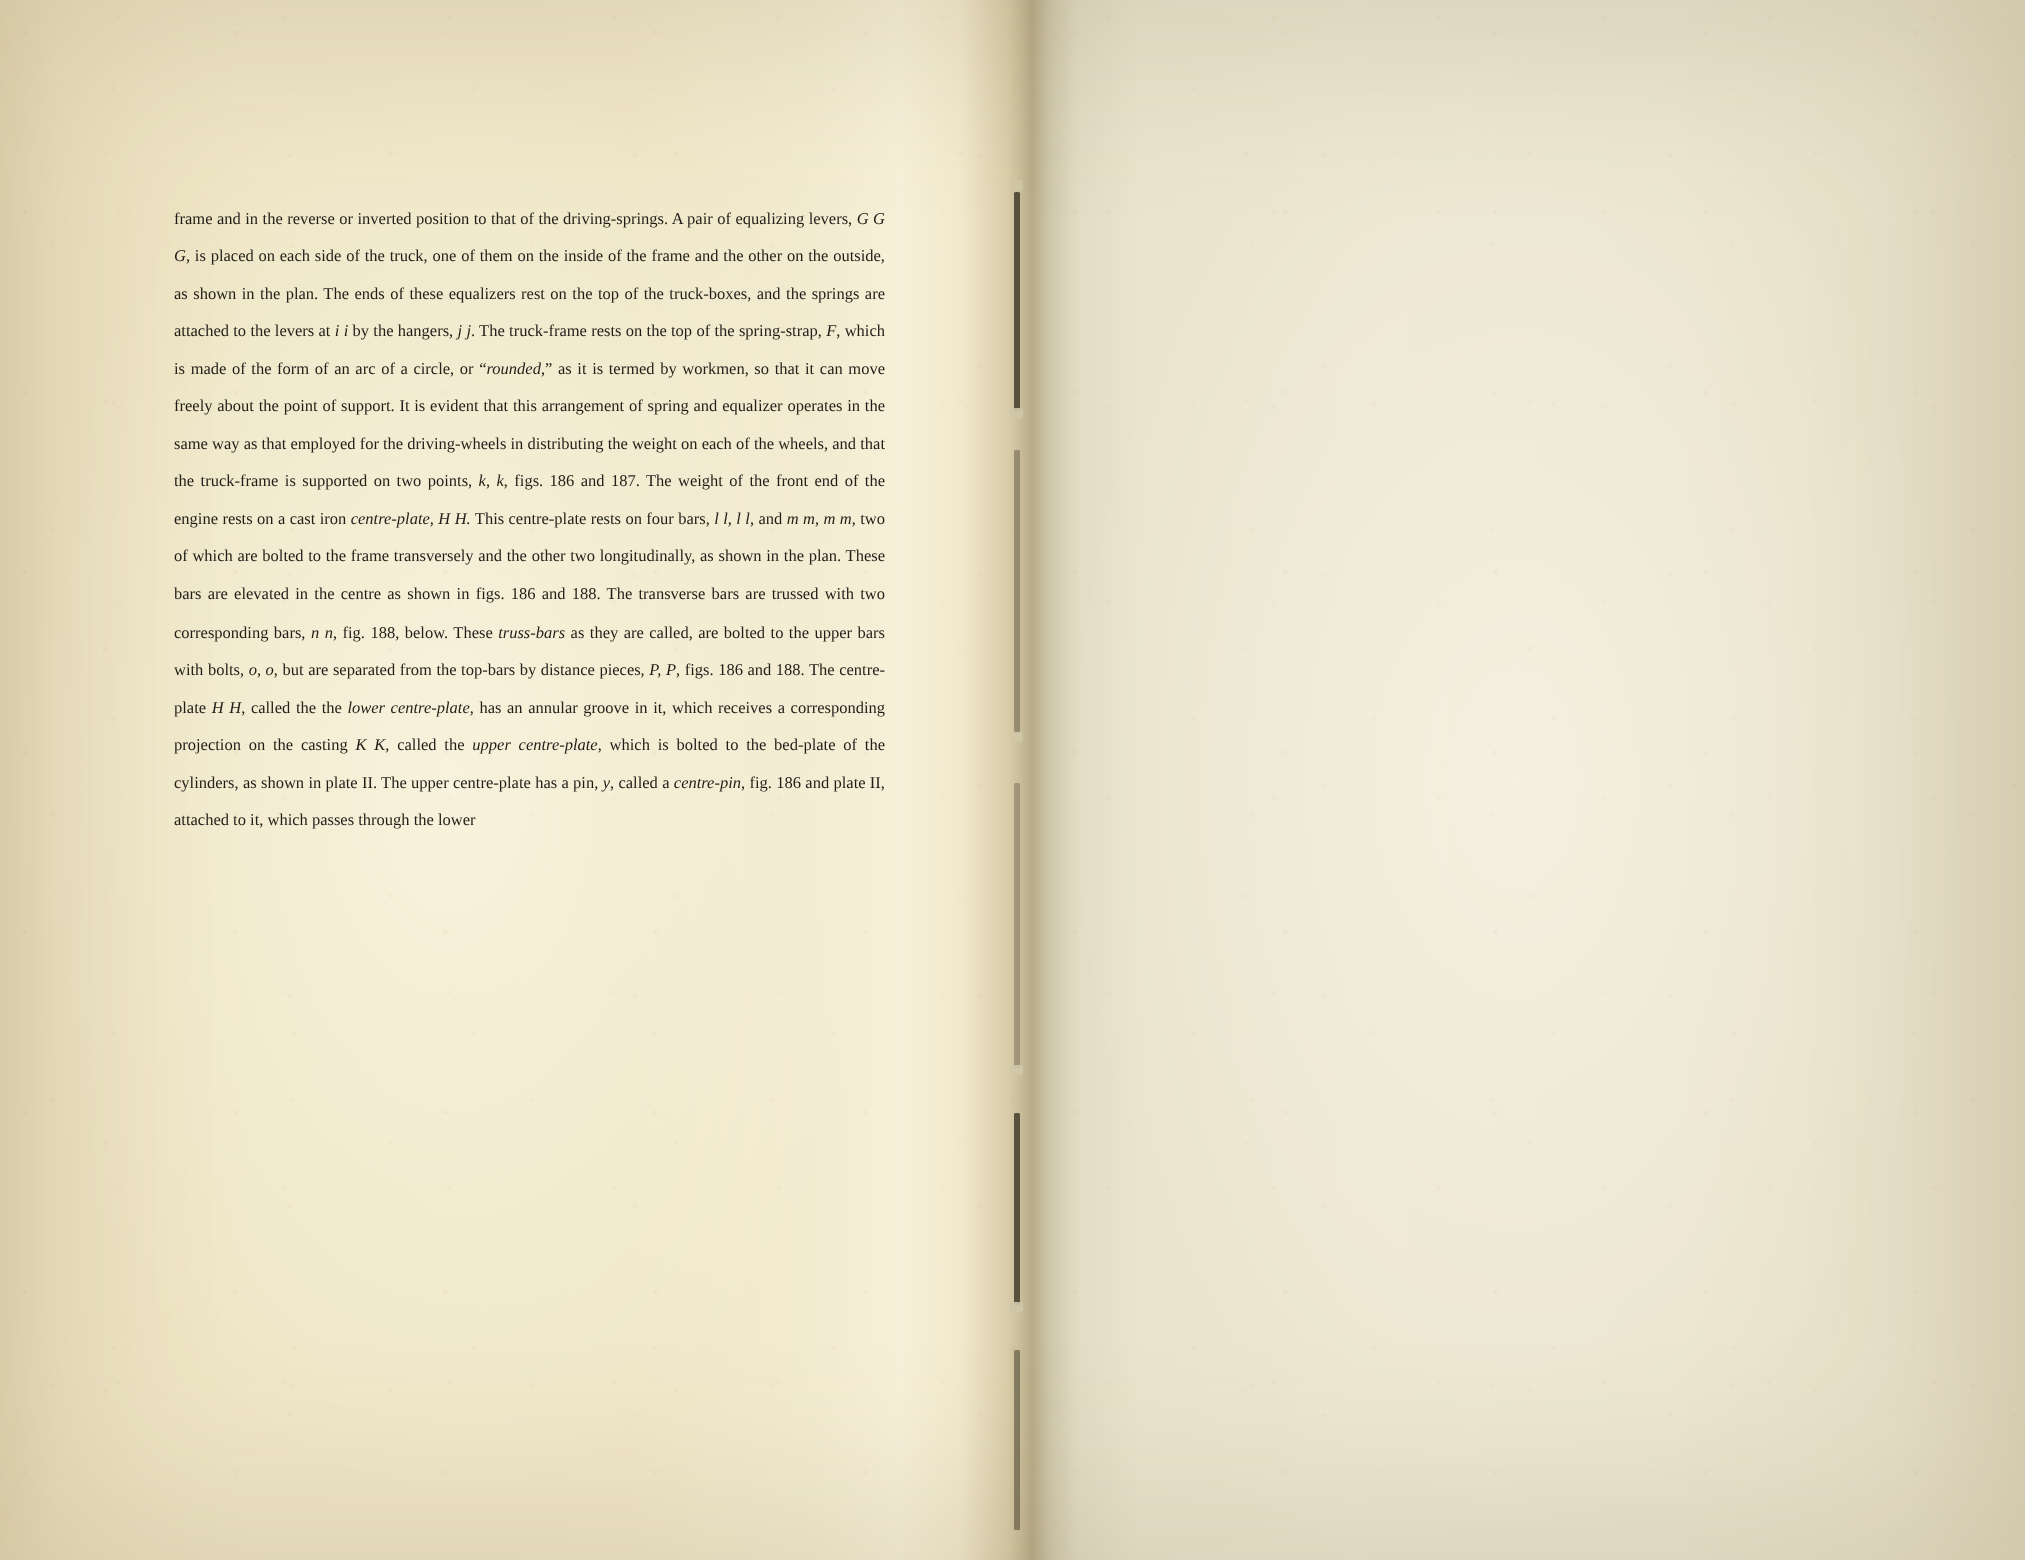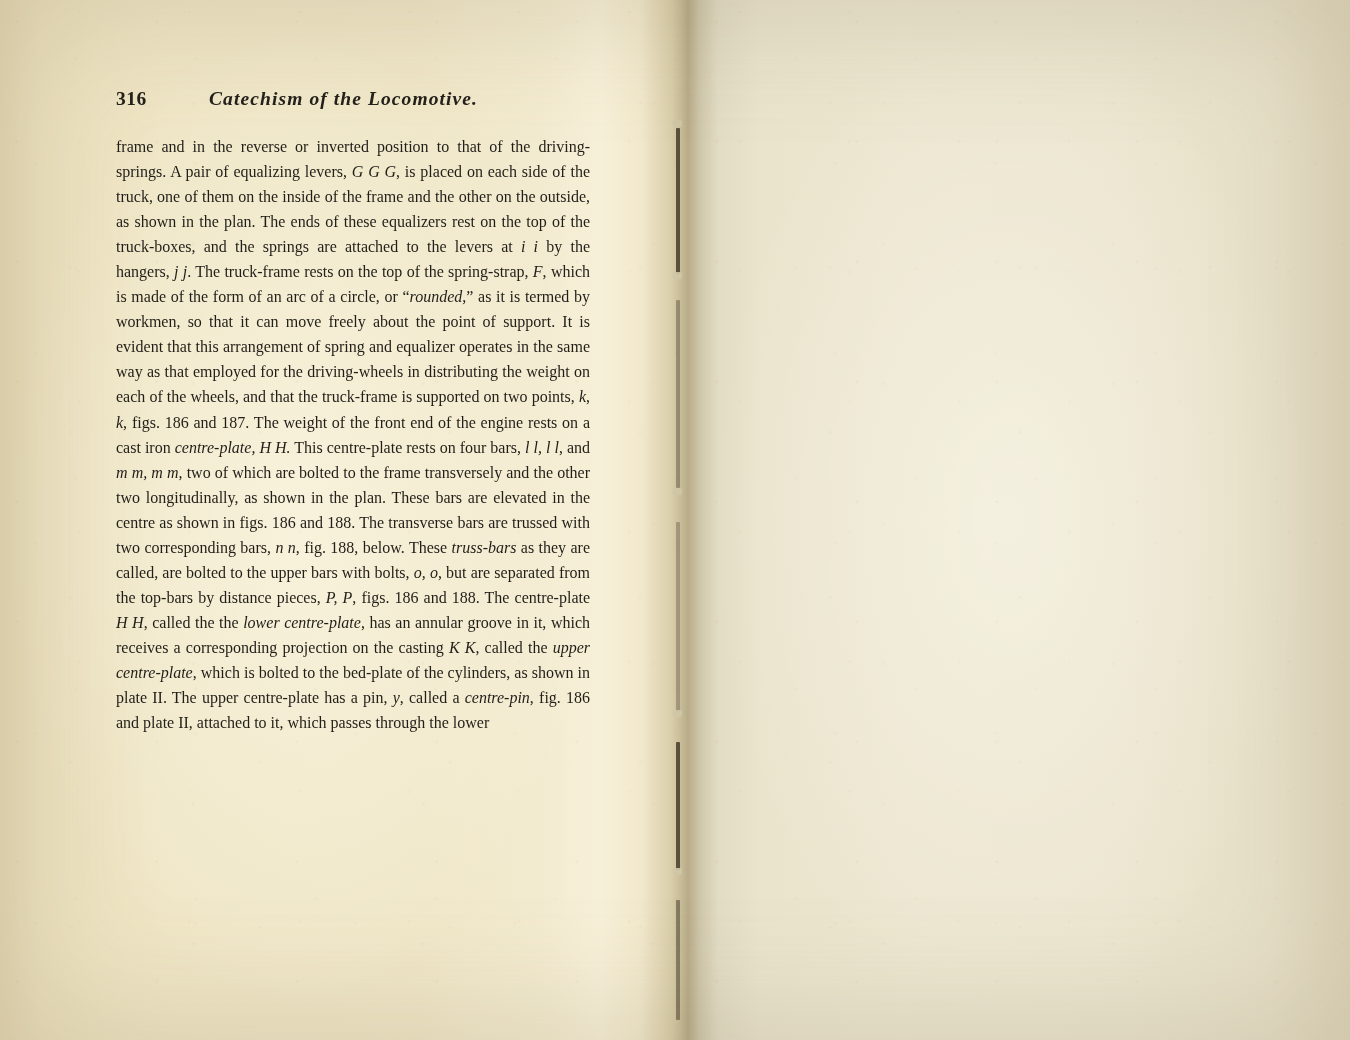--- a/index.html
+++ b/index.html
@@ -65,40 +65,36 @@
   .runhead{
     font-family:"Liberation Serif",serif;font-style:italic;font-weight:700;
     letter-spacing:1.1px;
   }
   #hdr-left{left:116px;width:470px;}
   #hdr-left .folio{position:absolute;left:0;top:0;}
   #hdr-left .runhead{position:absolute;left:93px;top:0;}
 
   .col{
     position:absolute;width:474px;
-    font-size:16px;line-height:25.05px;
+    font-size:11px;line-height:25.05px;
     color:#211e18;
     text-align:justify;text-justify:inter-word;
     -webkit-hyphens:none;hyphens:none;
   }
   #col-left{left:116px;top:134px;}
   .col p{margin:0;}
   .col i,.col em{font-style:italic;}
 </style>
 </head>
 <body>
 
 <div id="scan">
 
   <div class="page" id="page-left">
 
-    <div class="hdr" id="hdr-left">
-      <span class="folio">316</span>
-      <span class="runhead">Catechism of the Locomotive.</span>
-    </div>
 
     <div class="col" id="col-left">
       <p>frame and in the reverse or inverted position to that of the driving-springs.  A pair of equalizing levers, <i>G G G</i>, is placed on each side of the truck, one of them on the inside of the frame and the other on the outside, as shown in the plan.  The ends of these equalizers rest on the top of the truck-boxes, and the springs are attached to the levers at <i>i i</i> by the hangers, <i>j j</i>.  The truck-frame rests on the top of the spring-strap, <i>F</i>, which is made of the form of an arc of a circle, or “<i>rounded</i>,” as it is termed by workmen, so that it can move freely about the point of support.  It is evident that this arrangement of spring and equalizer operates in the same way as that employed for the driving-wheels in distributing the weight on each of the wheels, and that the truck-frame is supported on two points, <i>k</i>, <i>k</i>, figs. 186 and 187.  The weight of the front end of the engine rests on a cast iron <i>centre-plate, H H.</i>  This centre-plate rests on four bars, <i>l l, l l</i>, and <i>m m, m m</i>, two of which are bolted to the frame transversely and the other two longitudinally, as shown in the plan.  These bars are elevated in the centre as shown in figs. 186 and 188.  The transverse bars are trussed with two corresponding bars, <i>n n</i>, fig. 188, below.  These <i>truss-bars</i> as they are called, are bolted to the upper bars with bolts, <i>o, o</i>, but are separated from the top-bars by distance pieces, <i>P, P</i>, figs. 186 and 188. The centre-plate <i>H H</i>, called the the <i>lower centre-plate</i>, has an annular groove in it, which receives a corresponding projection on the casting <i>K K</i>, called the <i>upper centre-plate</i>, which is bolted to the bed-plate of the cylinders, as shown in plate II.  The upper centre-plate has a pin, <i>y</i>, called a <i>centre-pin</i>, fig. 186 and plate II, attached to it, which passes through the lower</p>
     </div>
   </div>
 
   <div class="page" id="page-right">
 
     
 

